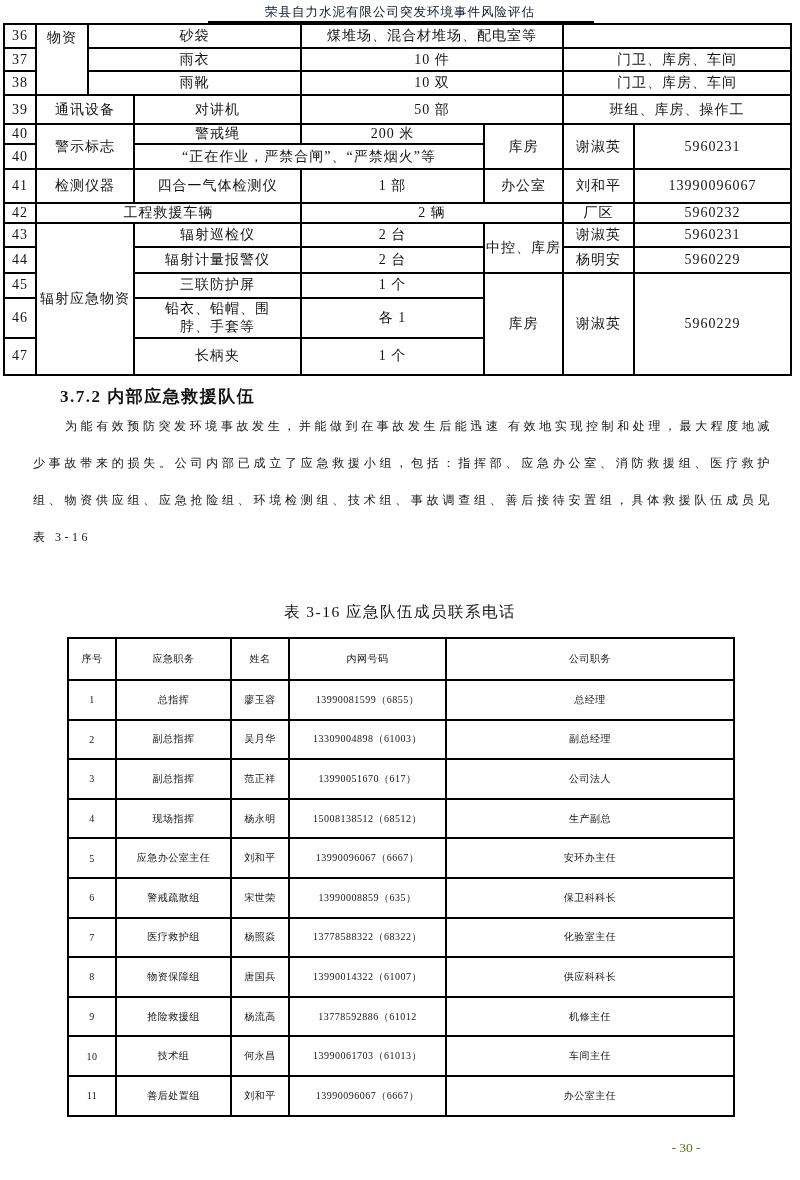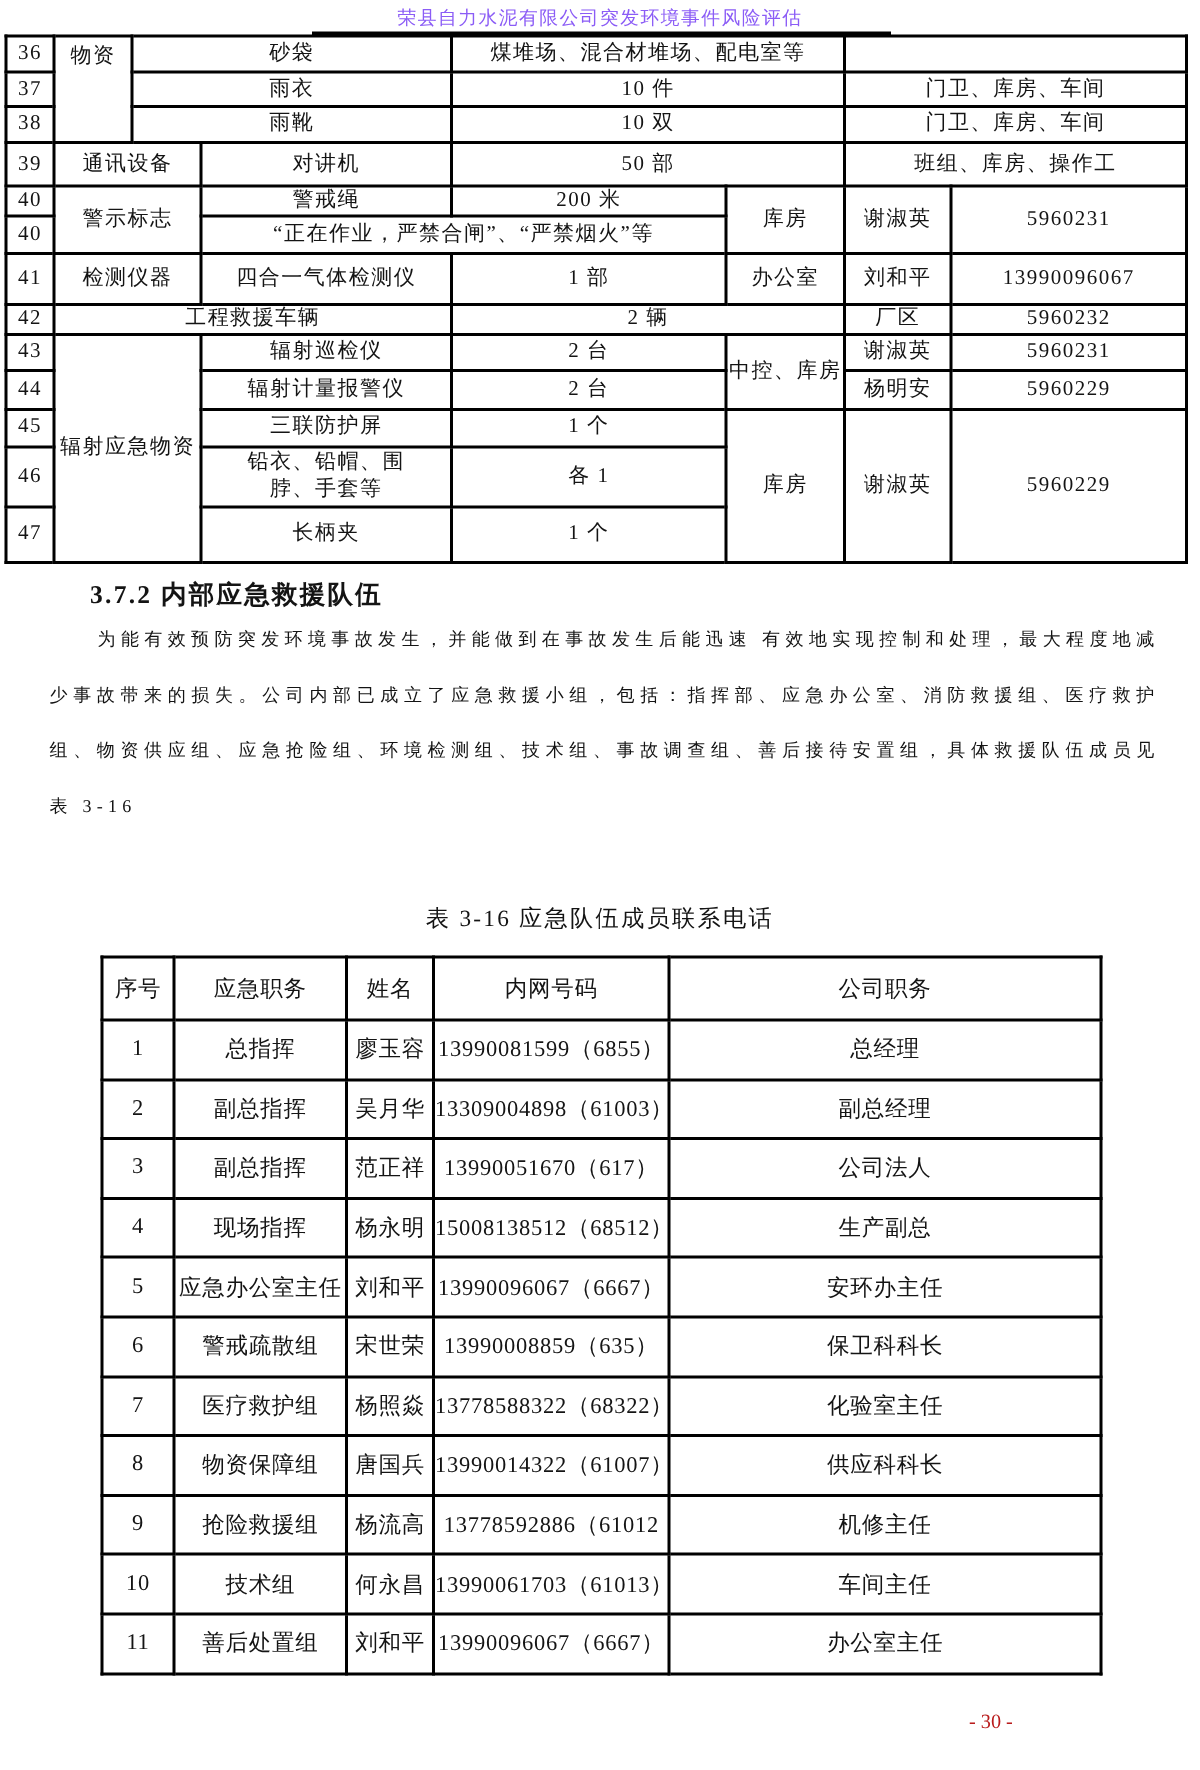--- a/index.html
+++ b/index.html
@@ -7,21 +7,21 @@
   body {
     width:800px; height:1180px; position:relative;
     font-family:"Liberation Serif","DejaVu Serif",serif;
     color:#141414; overflow:hidden;
   }
   .abs { position:absolute; }
 
   
   .header-title {
     top:4px; left:0; width:800px; text-align:center;
-    font-size:12.5px; letter-spacing:1px; color:#8b5cf6;
+    font-size:12.5px; letter-spacing:1px; color:#0f172a;
   }
   .header-rule { top:21px; left:208px; width:386px; height:3px; background:#000; }
 
   
   table { border-collapse:collapse; table-layout:fixed; }
   td, th { border:2px solid #000; text-align:center; vertical-align:middle; overflow:hidden; }
 
   
   #supplies-table { left:3px; top:23px; width:787px; }
   #supplies-table td { font-size:14px; letter-spacing:1px; line-height:1.25; }
@@ -51,27 +51,27 @@
     text-align:justify; text-indent:32px; text-justify:inter-character;
   }
 
   
   .table-caption {
     top:602px; left:0; width:800px; text-align:center;
     font-size:15.5px; letter-spacing:1.5px; font-weight:500;
   }
   #contact-table { left:67px; top:637px; width:666px; }
   #contact-table th, #contact-table td {
-    font-size:15px; font-weight:normal; letter-spacing:0.5px; white-space:nowrap;margin-top:40px;
+    font-size:10px; font-weight:normal; letter-spacing:0.5px; white-space:nowrap;margin-top:40px;
   }
   #contact-table thead tr { height:42px; }
   #contact-table tbody tr { height:39.6px; }
 
   .page-number {
-    top:1140px; left:646px; width:80px; text-align:left; font-size:13.5px; color:#b91c1c;
+    top:1140px; left:646px; width:80px; text-align:center; font-size:13.5px; color:#4d7c0f;
   }
 </style>
 </head>
 <body>
 
 <div class="abs header-title">荣县自力水泥有限公司突发环境事件风险评估</div>
 <div class="abs header-rule"></div>
 
 <table id="supplies-table" class="abs" aria-label="emergency supplies table rows 36-47">
   <colgroup>

